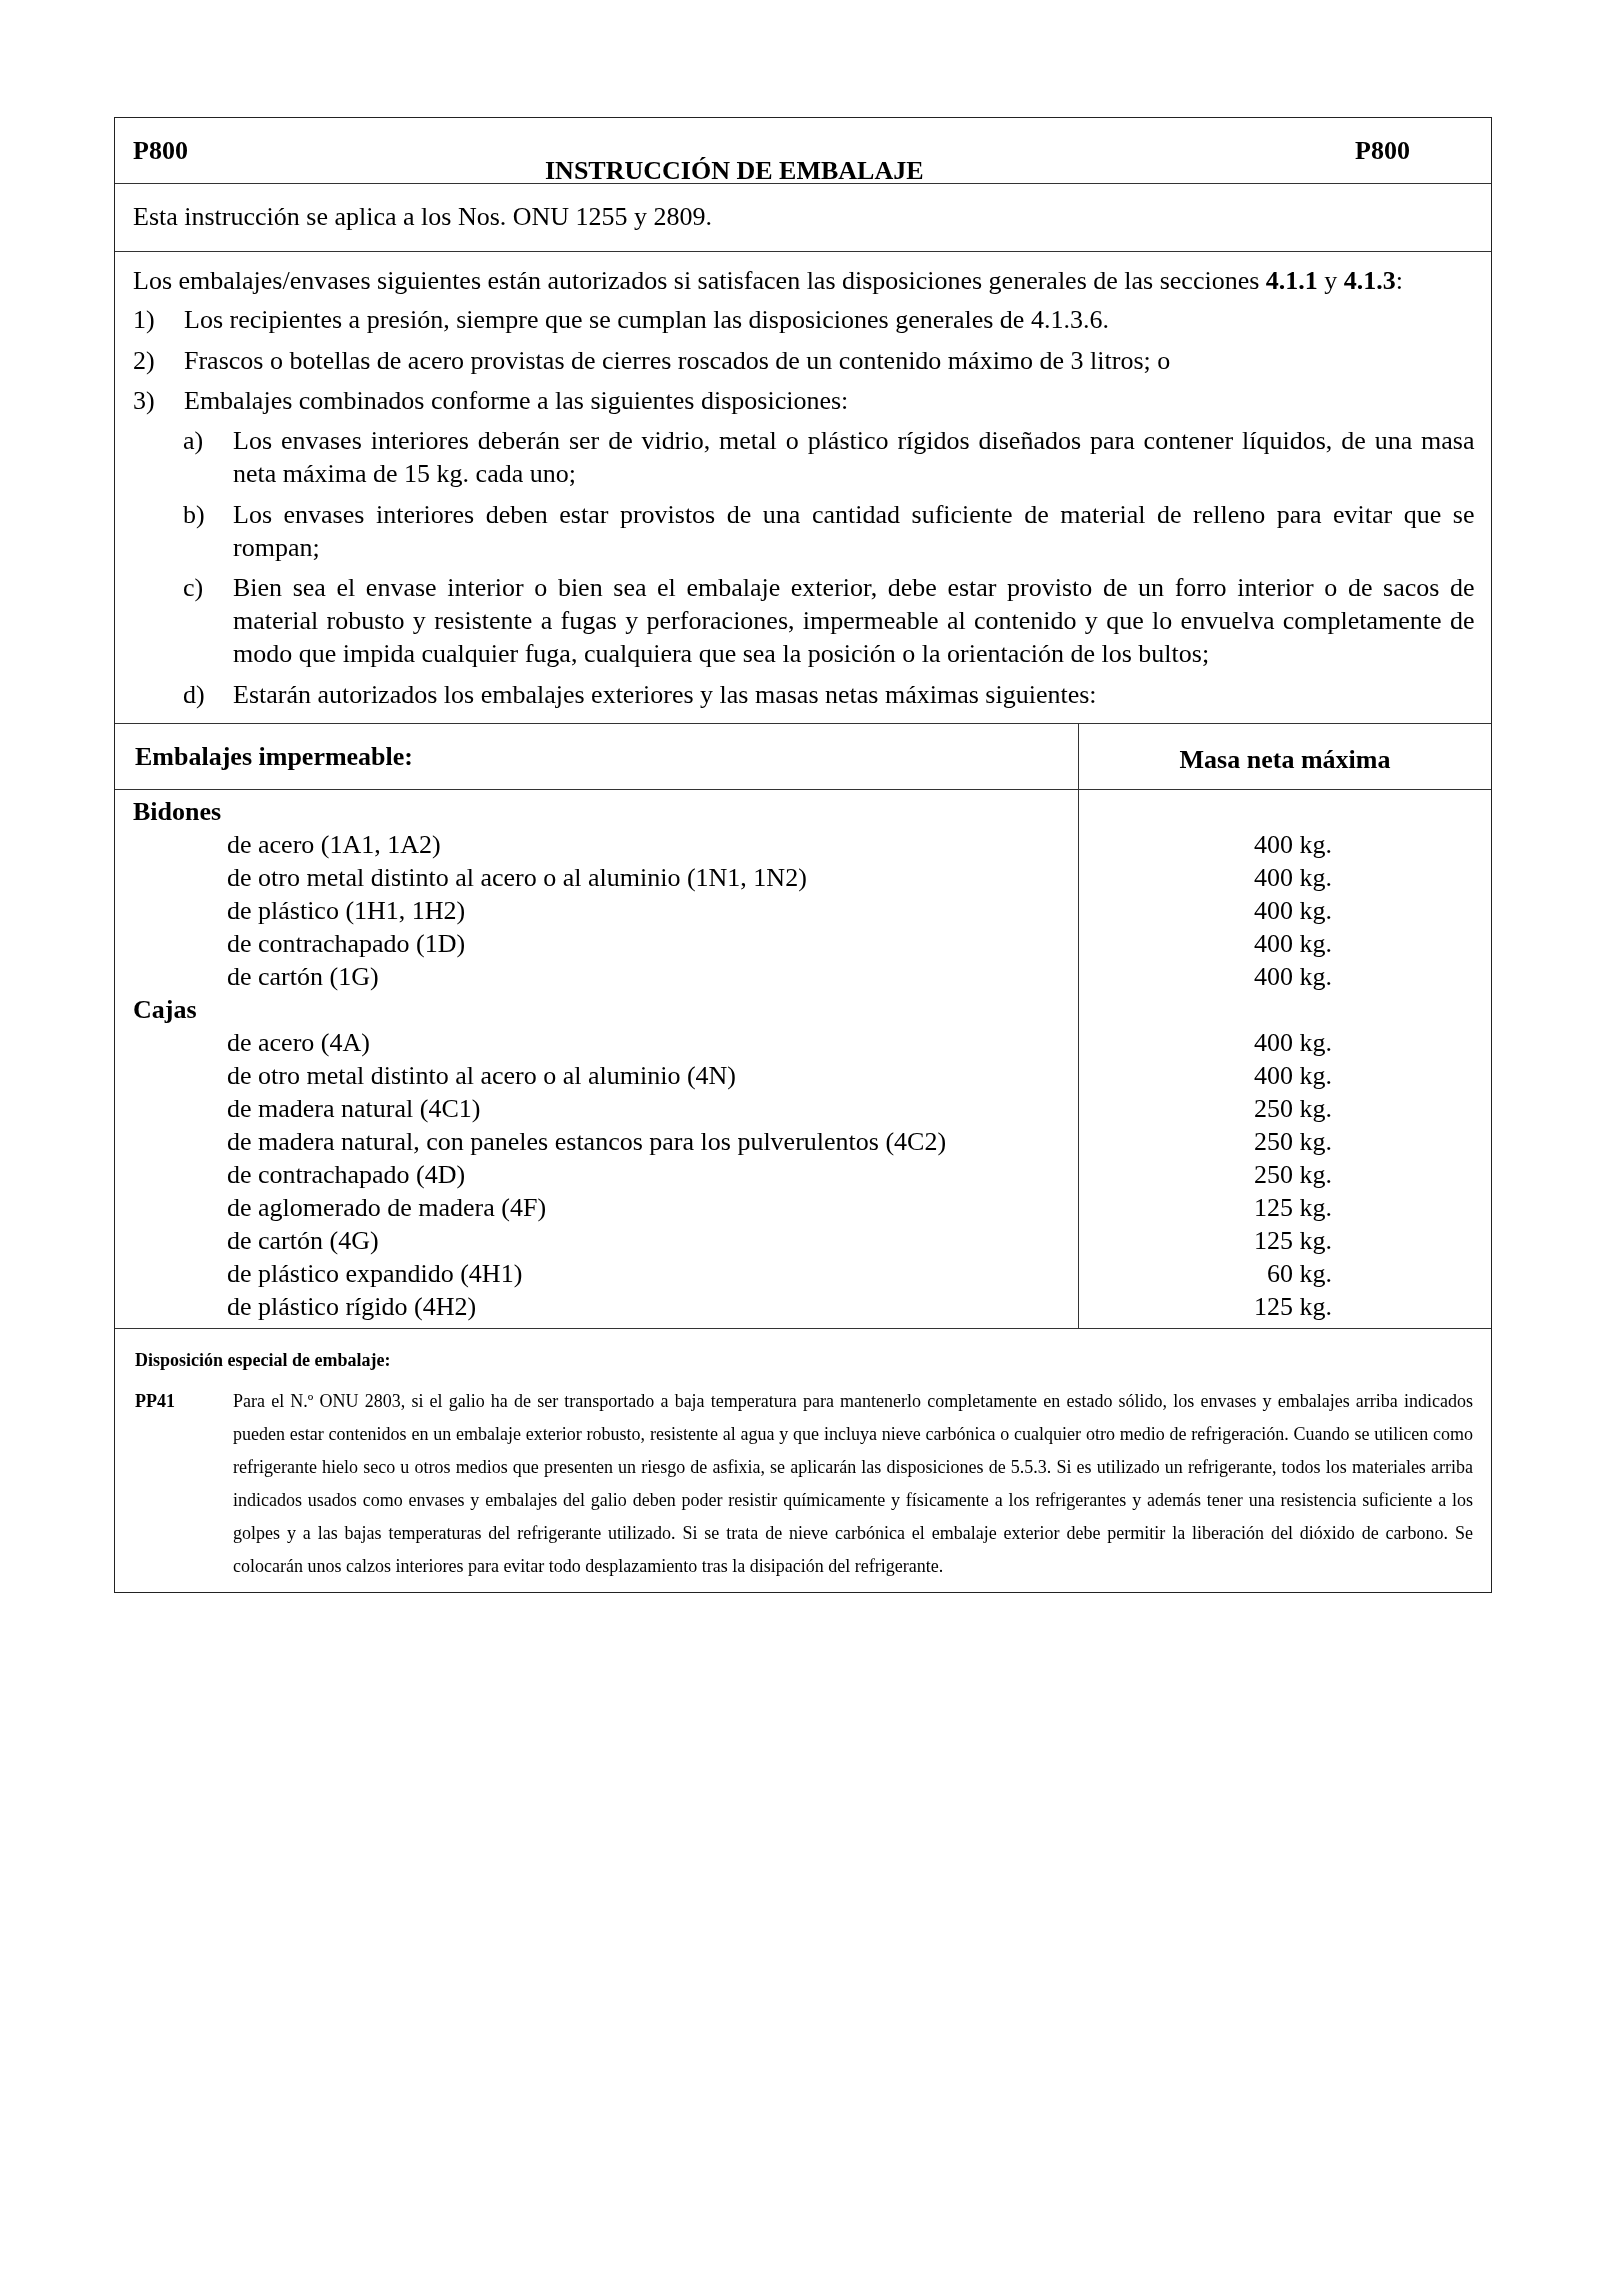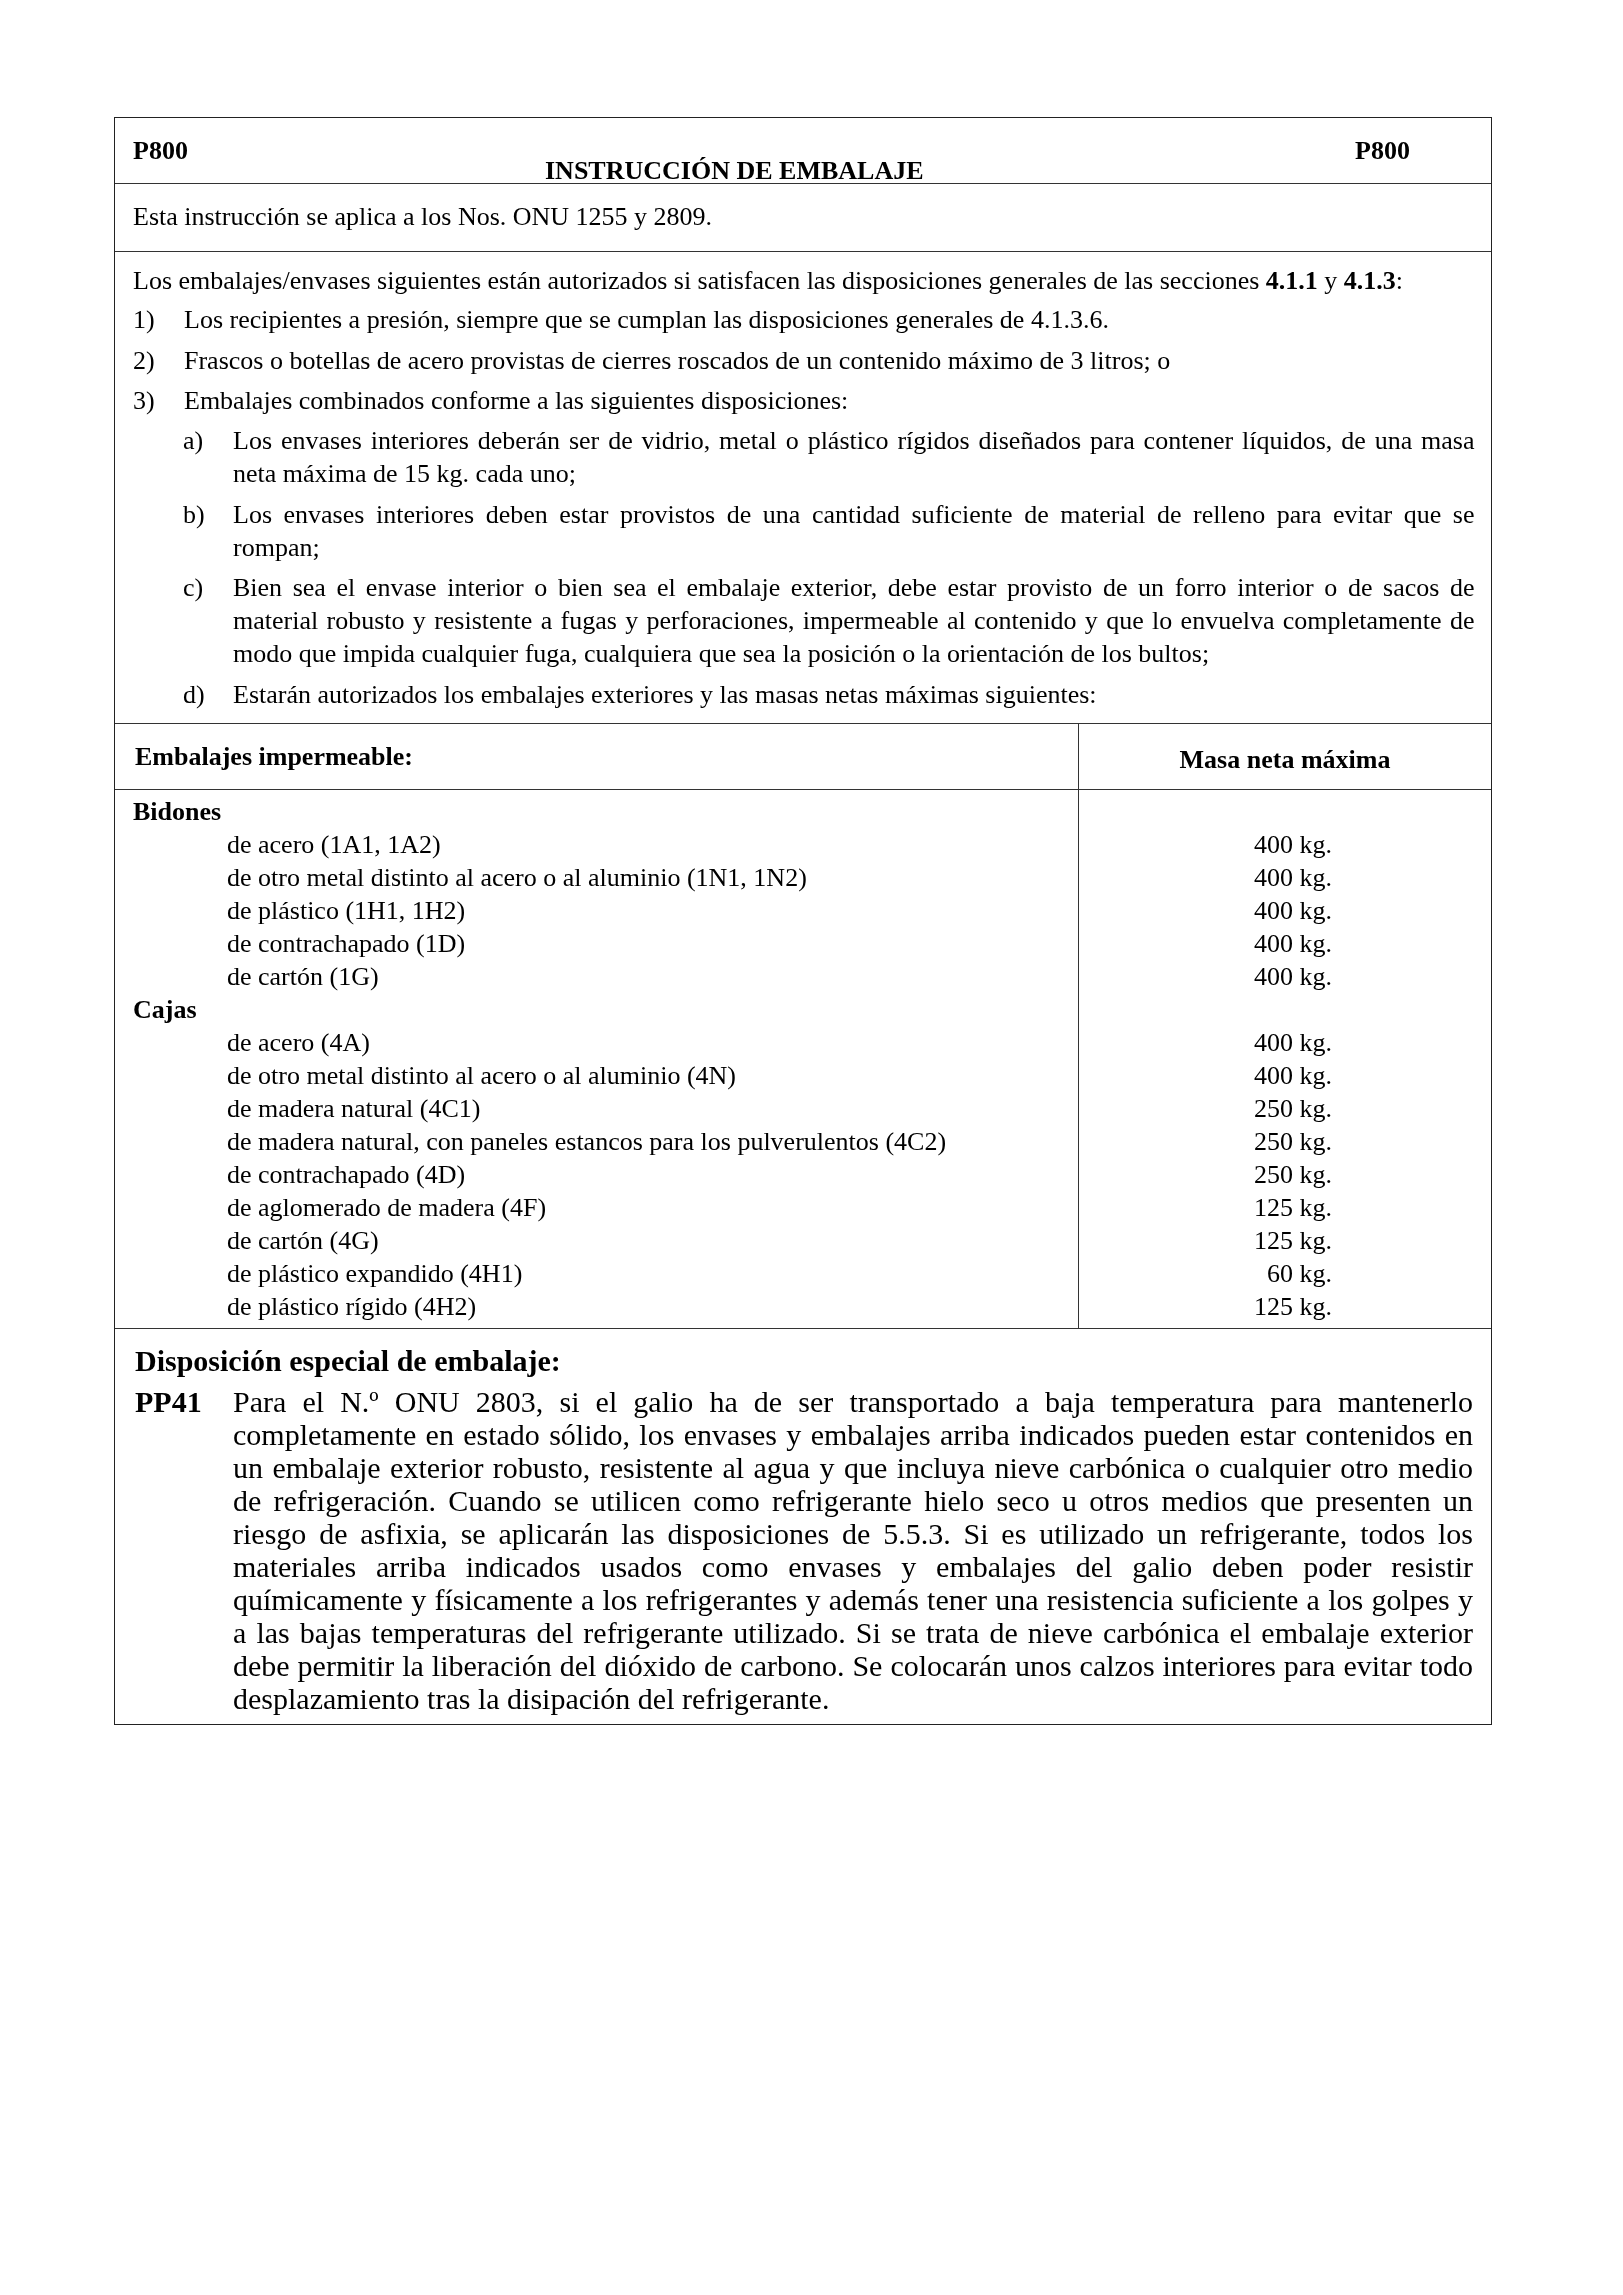--- a/index.html
+++ b/index.html
@@ -23,21 +23,21 @@
   .grid { display: grid; grid-template-columns: 964px 1fr; }
   .grid .colh { height: 66px; font-weight: bold; font-size: 26px; box-sizing: border-box; border-bottom: 1.7px solid #333; }
   .grid .colh.left { padding: 18px 0 0 20px; border-right: 1.7px solid #333; }
   .grid .colh.right { padding: 21.5px 0 0 0; text-align: center; }
   .grid .cell-left { border-right: 1.7px solid #333; padding: 5px 2px 5px 18px; font-size: 26px; line-height: 33px; }
   .grid .cell-right { padding: 5px 0 5px 0; font-size: 26px; line-height: 33px; }
   .grp { font-weight: bold; }
   .item { padding-left: 94px; }
   .val { text-align: right; padding-right: 159px; }
   .spacer { height: 33px; }
-  .special { font-size: 30px; line-height: 33px; padding: 15px 18px 8.3px 20px; box-sizing: border-box; }
+  .special { font-size: 18px; line-height: 33px; padding: 15px 18px 8.3px 20px; box-sizing: border-box; }
   .special .title { font-weight: bold; margin-bottom: 8.3px; }
   .pp { display: flex; }
   .pp .code { width: 98px; flex: none; font-weight: bold; }
   .pp .text { flex: 1; text-align: justify; }
 </style>
 </head>
 <body>
 
 <div class="sheet">
 

